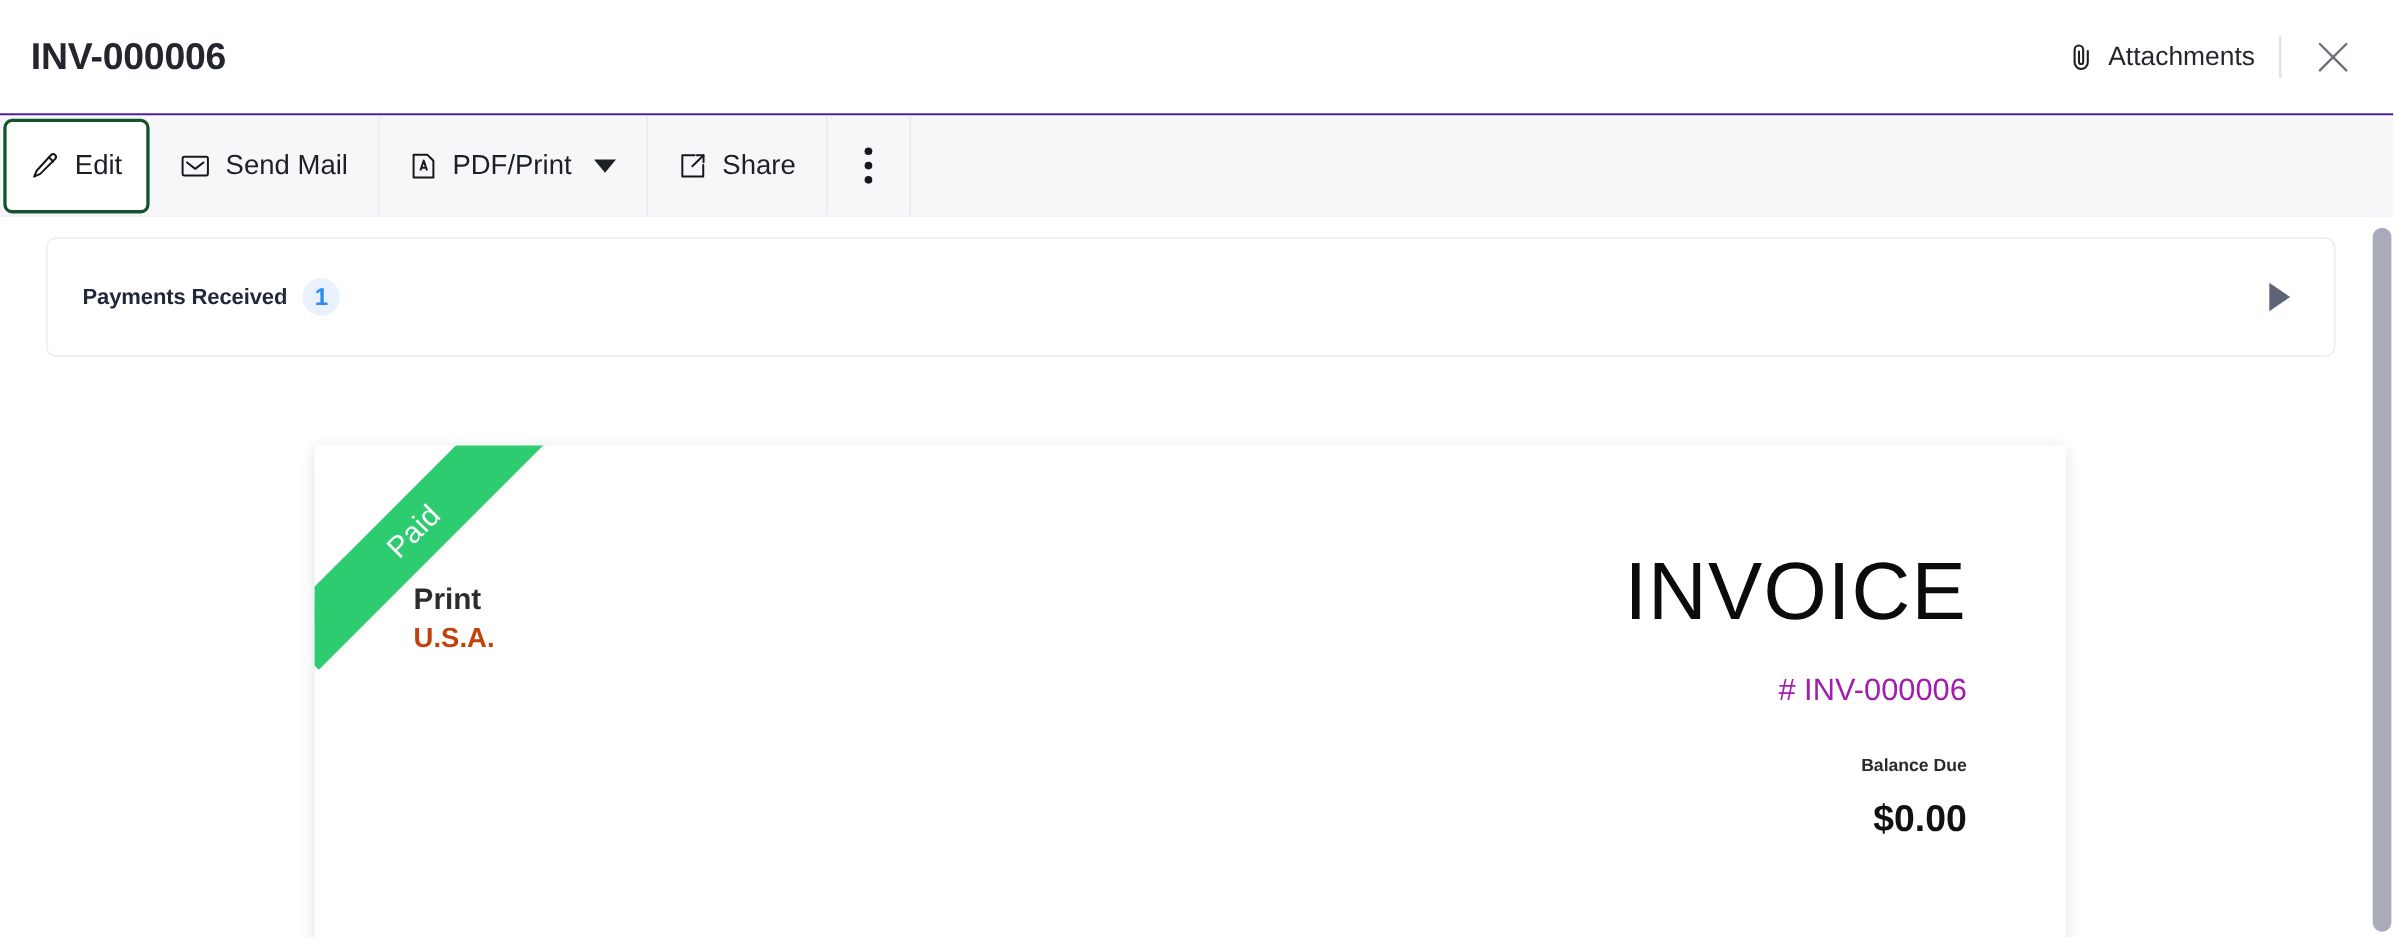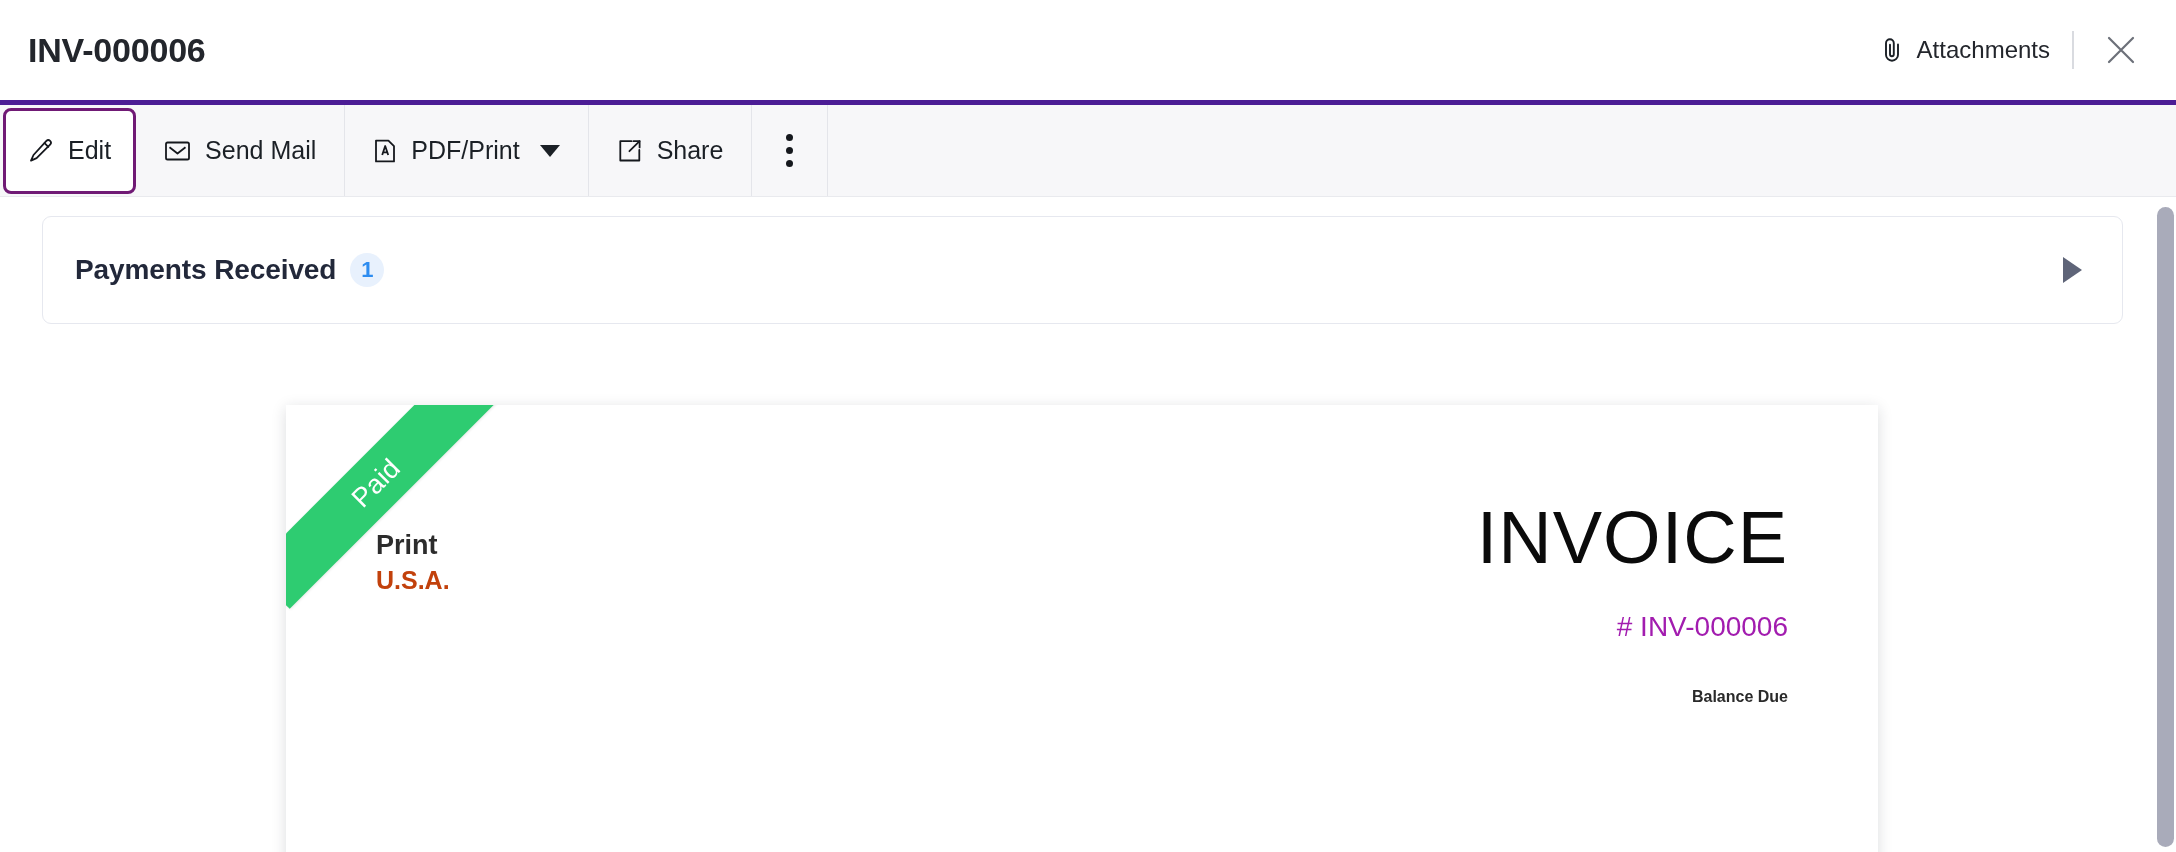--- a/index.html
+++ b/index.html
@@ -29,21 +29,21 @@
   .header {
     position: absolute;
     top: 0; left: 0;
     width: 2176px;
     height: 105px;
     background: #ffffff;
     display: flex;
     align-items: center;
     justify-content: space-between;
     padding: 0 26px 0 28px;
-    border-bottom: 5px solid #4c1d95;
+    border-bottom: 2px solid #4c1d95;
   }
 
   .header-title {
     font-size: 34px;
     font-weight: 700;
     letter-spacing: -0.2px;
     color: #23262c;
     line-height: 1;
   }
 
@@ -106,21 +106,21 @@
     color: #1b2026;
     cursor: pointer;
     border-right: 1px solid #e4e5ea;
     white-space: nowrap;
     position: relative;
     background: transparent;
   }
 
   .tb-item.selected {
     background: #ffffff;
-    border: 3px solid #701a75;
+    border: 3px solid #14532d;
     border-radius: 8px;
     padding: 0 22px;
     height: 86px;
     align-self: center;
     margin: 0 0 0 3px;
   }
 
   .tb-item.kebab { padding: 0 34px; }
 
   .tb-filler {
@@ -175,21 +175,21 @@
     cursor: pointer;
   }
 
   .panel-left {
     display: flex;
     align-items: center;
     gap: 14px;
   }
 
   .panel-title {
-    font-size: 28px;
+    font-size: 20px;
     font-weight: 700;
     color: #22283a;
     letter-spacing: -0.1px;
   }
 
   .panel-badge {
     min-width: 34px;
     height: 34px;
     padding: 0 9px;
     border-radius: 50%;
@@ -464,20 +464,21 @@
 
         <div class="inv-left">
           <div class="org-name">Print</div>
           <div class="org-line">U.S.A.</div>
         </div>
 
         <div class="inv-right">
           <div class="inv-heading">INVOICE</div>
           <div class="inv-number"># INV-000006</div>
           <div class="balance-label">Balance Due</div>
+          <div class="balance-value">$0.00</div>
         </div>
 
       </div>
     </div>
 
   </div>
 
   <div class="scrollbar-track">
     <div class="scrollbar-thumb"></div>
   </div>

